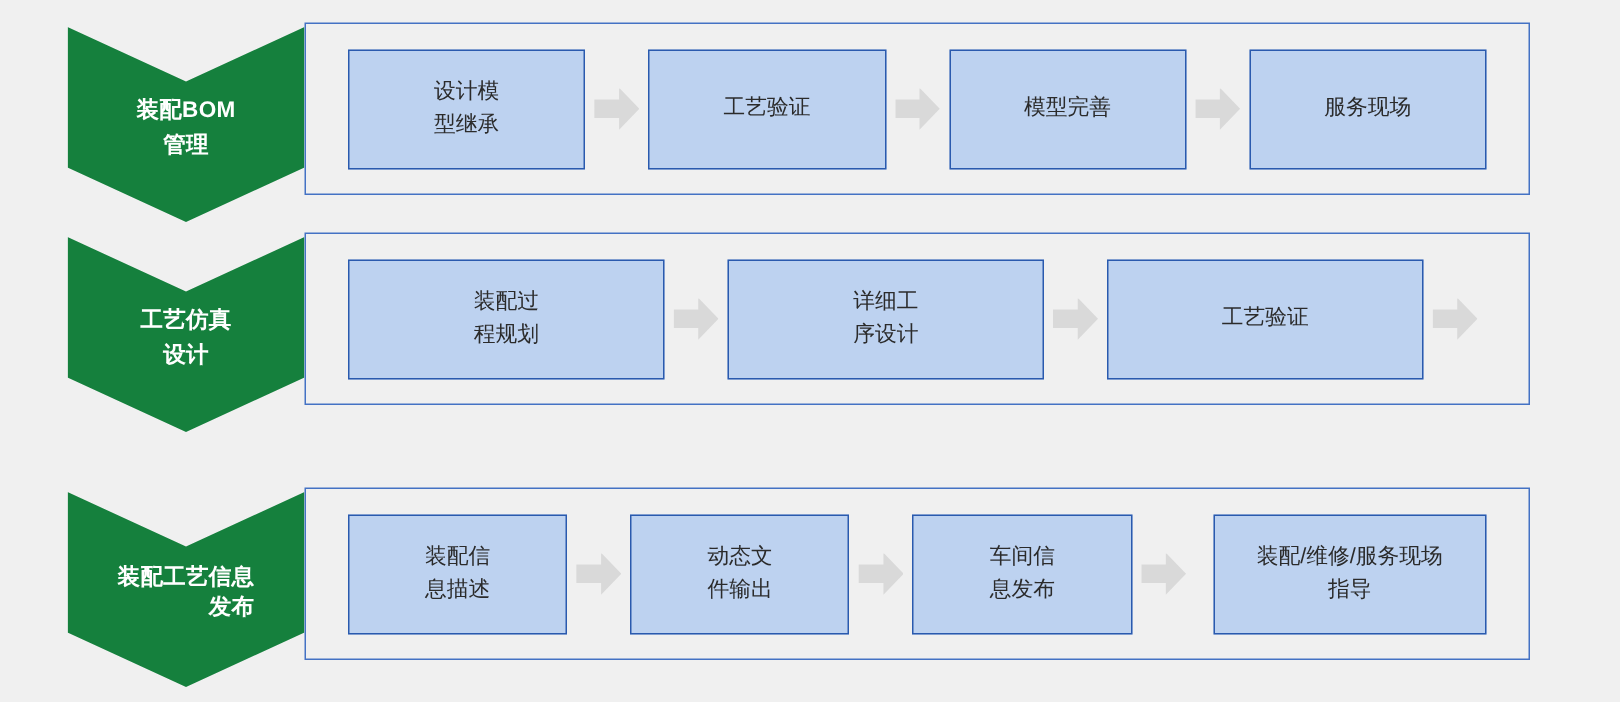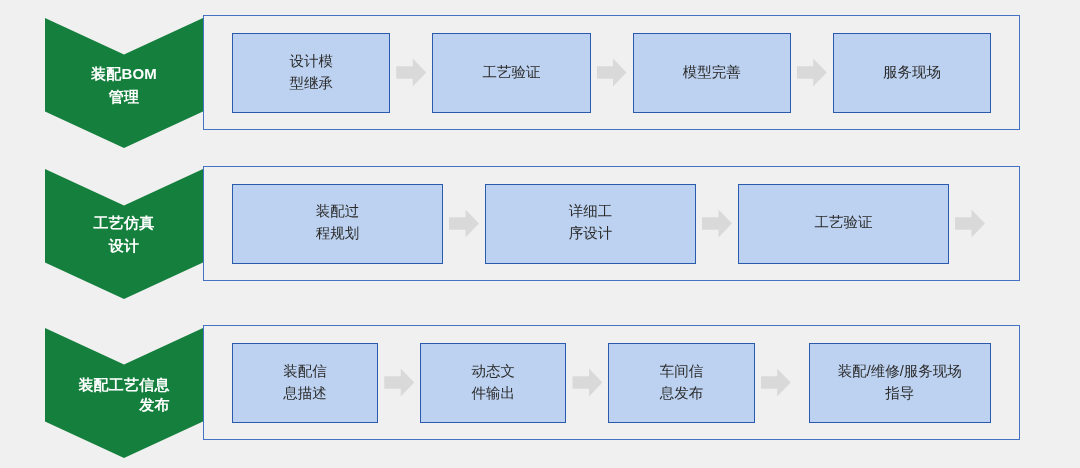--- a/index.html
+++ b/index.html
@@ -22,21 +22,21 @@
     background: #f0f0f0;
   }
 
   
   .row {
     position: absolute;
     left: 0;
     width: 1080px;
   }
   .row-0 { top: 0px;   height: 152px; }
-  .row-1 { top: 151px; height: 152px; font-family: Liberation Mono, monospace; }
+  .row-1 { top: 140px; height: 152px; }
   .row-2 { top: 310px; height: 158px; text-decoration: underline; }
 
   
   .stage-container {
     position: absolute;
     left: 203px;
     top: 15px;
     width: 817px;
     height: 115px;
     border: 1.5px solid #4472C4;

